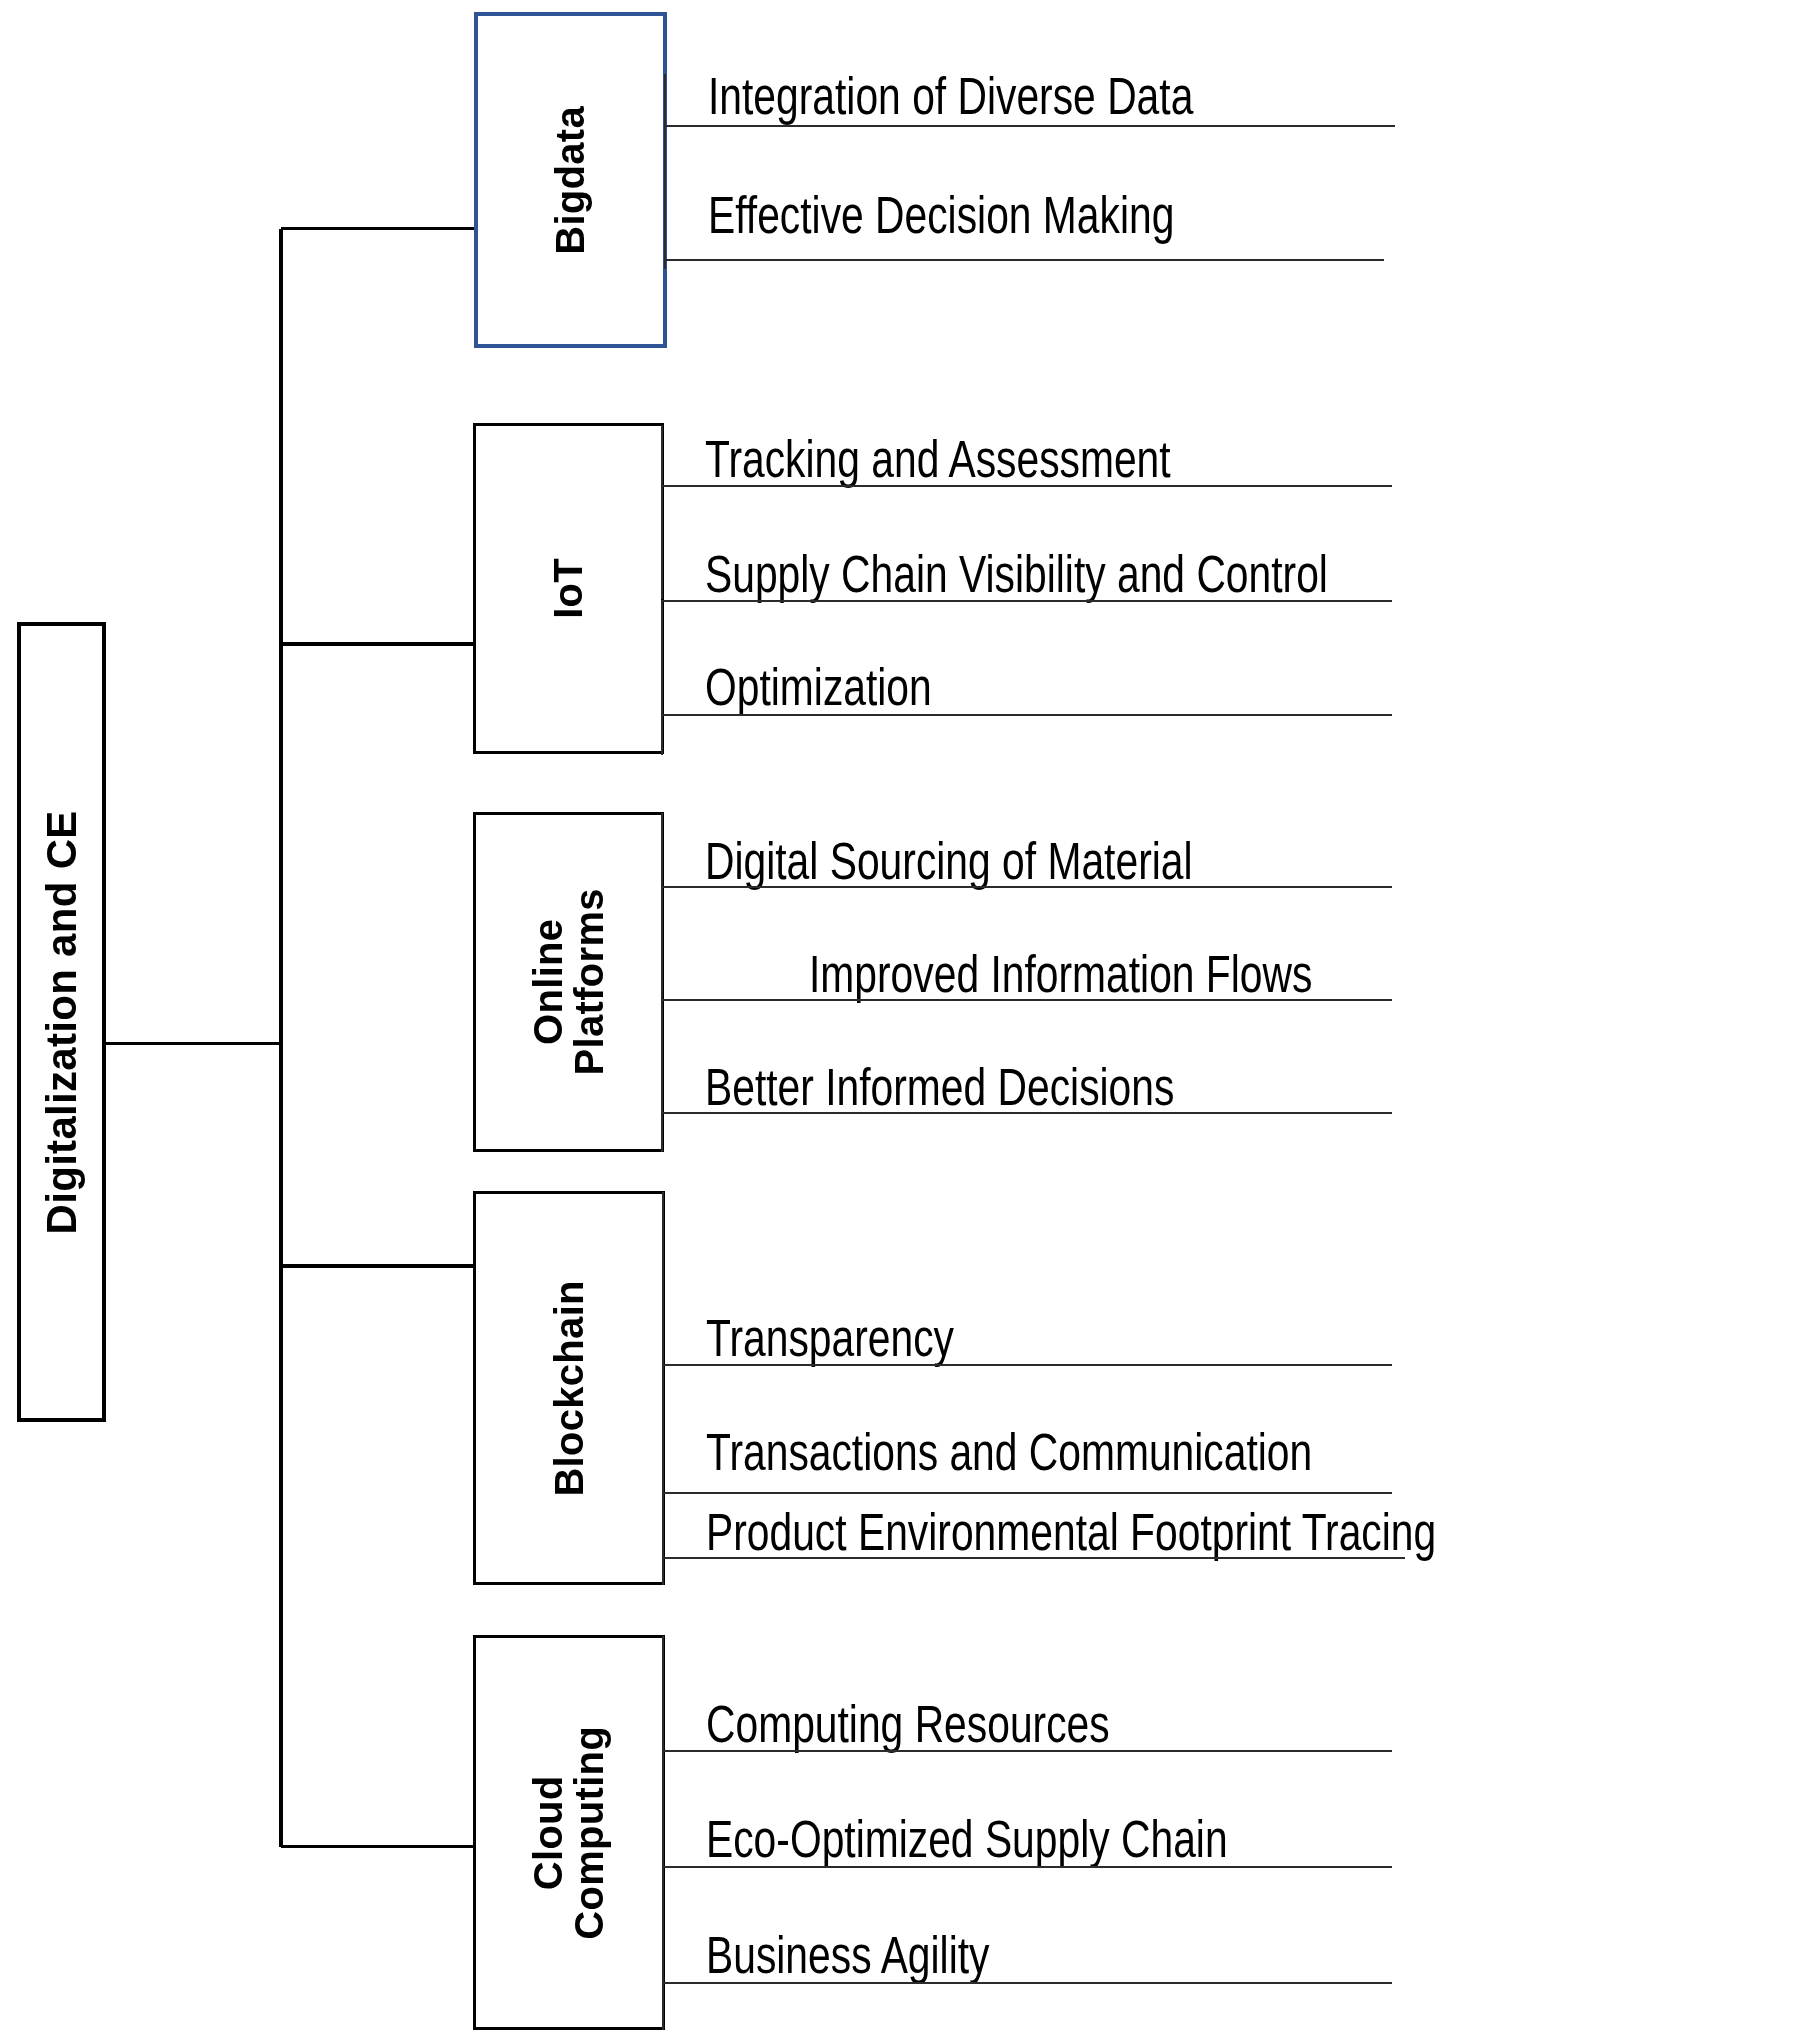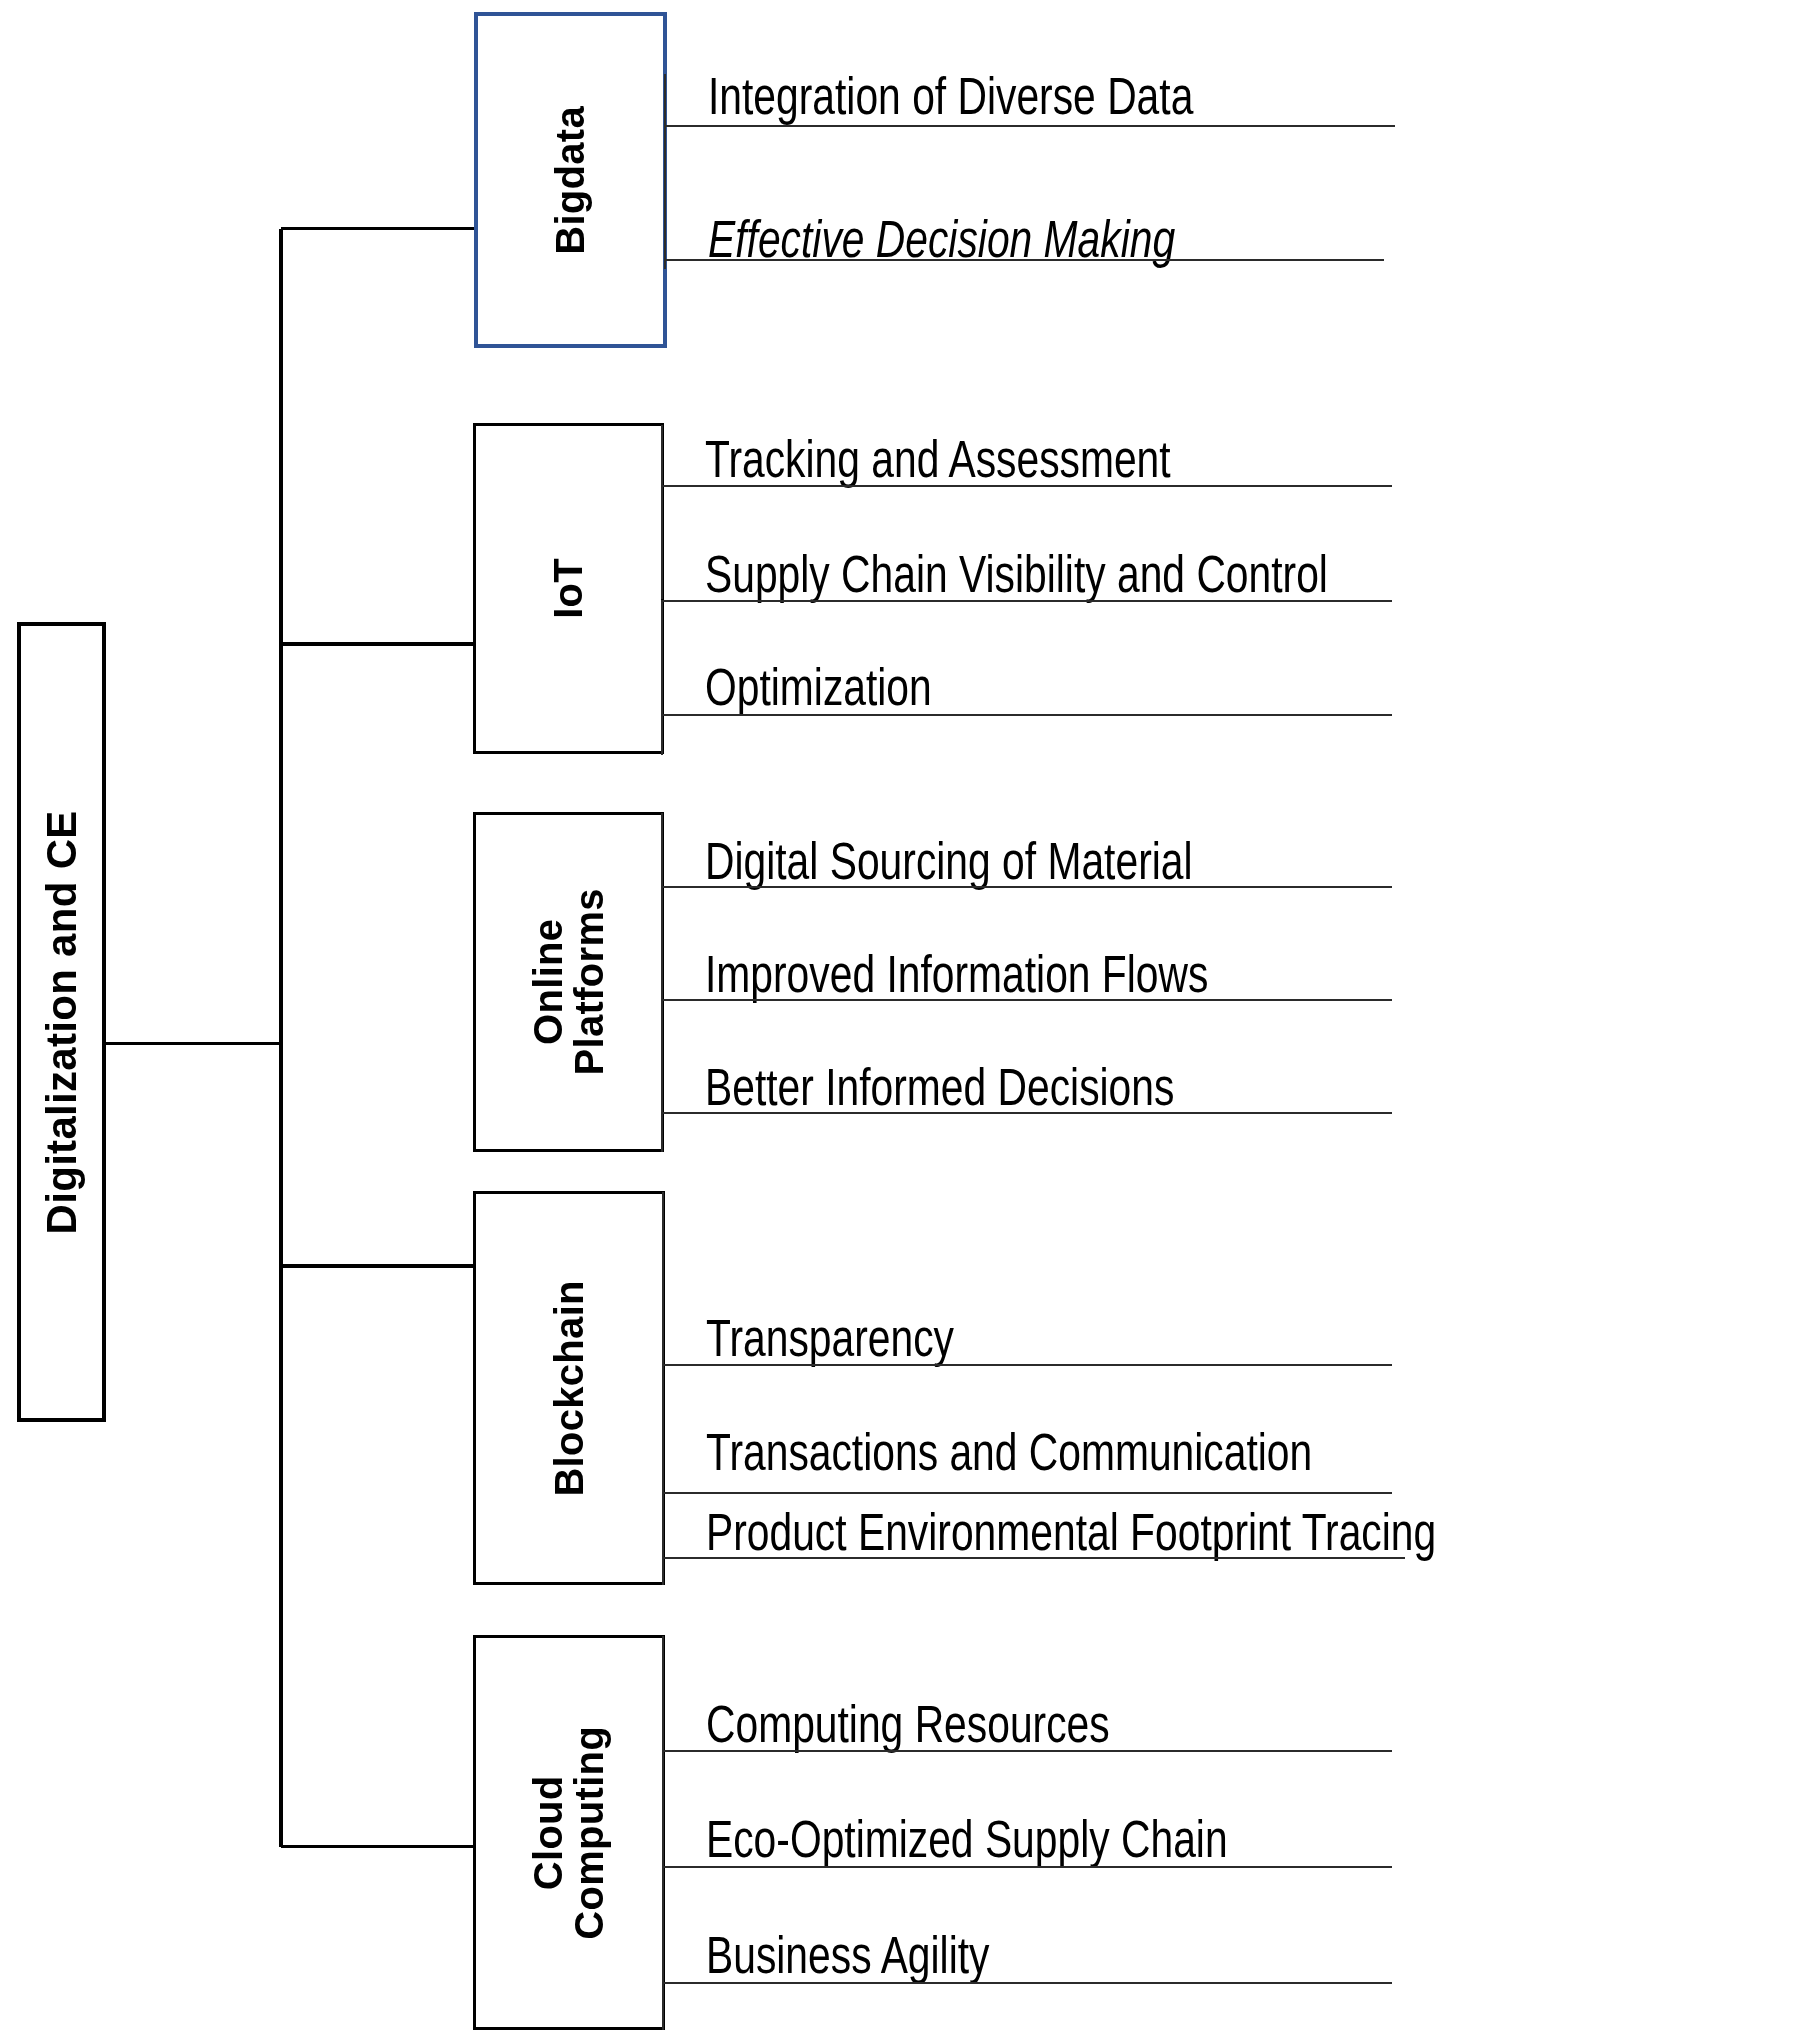--- a/index.html
+++ b/index.html
@@ -125,21 +125,21 @@
   </div>
 
   <div class="leaf-tick" style="left:664px; top:74px; height:121px;"></div>
   <div class="leaf-tick" style="left:664px; top:195px; height:74px;"></div>
 
   <div class="leaf-row" style="left:672px; top:27px; width:733px; height:99px;">
     <span class="leaf-text">Integration of Diverse Data</span>
   </div>
   <div class="leaf-underline" style="left:664px; top:125px; width:731px;"></div>
 
-  <div class="leaf-row" style="left:672px; top:170px; width:733px; height:99px;font-style:italic;">
+  <div class="leaf-row" style="left:672px; top:146px; width:733px; height:99px;">
     <span class="leaf-text">Effective Decision Making</span>
   </div>
   <div class="leaf-underline" style="left:664px; top:259px; width:720px;"></div>
 
   <div class="node-box branch-box" style="left:473px; top:423px; width:191px; height:331px;">
     <span class="node-label">IoT</span>
   </div>
   <div class="leaf-tick" style="left:661px; top:425px; height:60px;"></div>
   <div class="leaf-tick" style="left:661px; top:485px; height:114px;"></div>
   <div class="leaf-tick" style="left:661px; top:600px; height:155px;"></div>
@@ -165,21 +165,21 @@
   </div>
   <div class="leaf-tick" style="left:661px; top:813px; height:73px;"></div>
   <div class="leaf-tick" style="left:661px; top:886px; height:113px;"></div>
   <div class="leaf-tick" style="left:661px; top:999px; height:153px;"></div>
 
   <div class="leaf-row" style="left:669px; top:792px; width:733px; height:99px;">
     <span class="leaf-text">Digital Sourcing of Material</span>
   </div>
   <div class="leaf-underline" style="left:661px; top:886px; width:731px;"></div>
 
-  <div class="leaf-row" style="left:669px; top:905px; width:733px; height:99px;">
+  <div class="leaf-row" style="left:669px; top:905px; width:733px; height:99px;justify-content:flex-end;">
     <span class="leaf-text">Improved Information Flows</span>
   </div>
   <div class="leaf-underline" style="left:661px; top:999px; width:731px;"></div>
 
   <div class="leaf-row" style="left:669px; top:1018px; width:733px; height:99px;">
     <span class="leaf-text">Better Informed Decisions</span>
   </div>
   <div class="leaf-underline" style="left:661px; top:1112px; width:731px;"></div>
 
   <div class="node-box branch-box" style="left:473px; top:1191px; width:192px; height:394px;">

